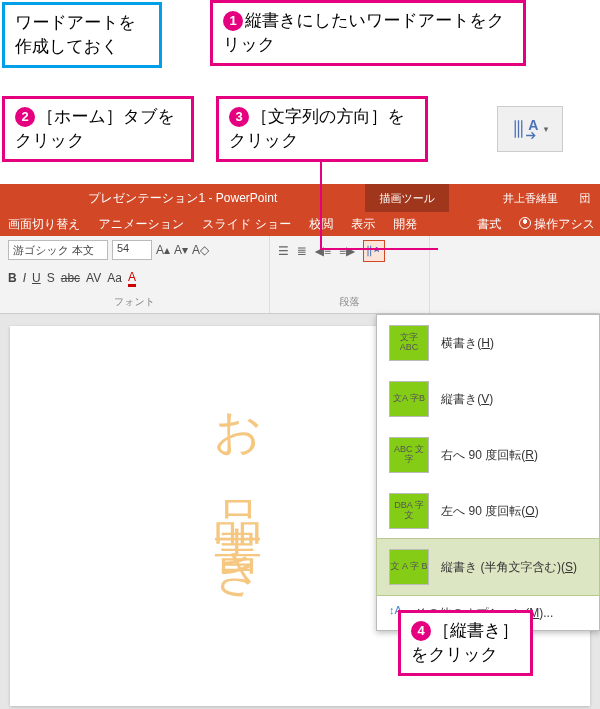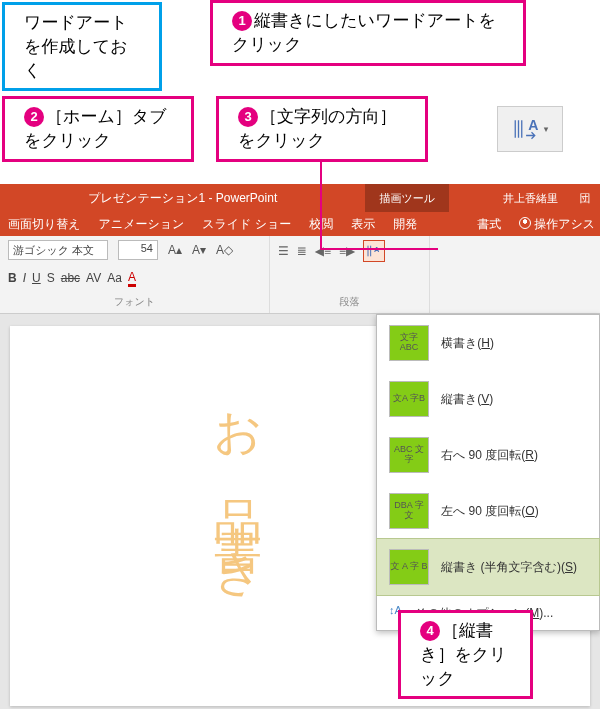--- a/index.html
+++ b/index.html
@@ -1,18 +1,18 @@
 <!DOCTYPE html>
 <html><head>
 <meta charset="utf-8">
 <style>
   * { box-sizing: border-box; margin: 0; padding: 0; }
   body { font-family: "Meiryo", "Yu Gothic", sans-serif; background: #fff; width: 600px; height: 709px; position: relative; overflow: hidden; }
 
-  .callout { position: absolute; border: 3px solid; padding: 6px 19px; background: #fff; font-size: 17px; line-height: 1.4; z-index: 50; }
+  .callout { position: absolute; border: 3px solid; padding: 6px 10px; background: #fff; font-size: 17px; line-height: 1.4; z-index: 50; }
   .callout-prep { border-color: #00a0e9; color: #000; left: 2px; top: 2px; width: 160px; }
   .callout-1 { border-color: #e4007f; left: 210px; top: 0; width: 316px; }
   .callout-2 { border-color: #e4007f; left: 2px; top: 96px; width: 192px; }
   .callout-3 { border-color: #e4007f; left: 216px; top: 96px; width: 212px; }
   .callout-4 { border-color: #e4007f; left: 398px; top: 610px; width: 135px; }
   .numcircle { display: inline-block; width: 20px; height: 20px; border-radius: 50%; background: #e4007f; color: #fff; font-size: 13px; line-height: 20px; text-align: center; font-weight: bold; margin-right: 2px; vertical-align: 1px; }
 
   .line { position: absolute; background: #e4007f; z-index: 20; }
   .line1 { left: 320px; top: 150px; width: 2px; height: 100px; }
   .line2 { left: 320px; top: 248px; width: 118px; height: 2px; }
@@ -31,23 +31,23 @@
   .titlebar .winicon { width: 30px; text-align: center; font-size: 11px; }
 
   .tabs { height: 24px; background: #d24726; color: #fff; display: flex; align-items: center; font-size: 12px; gap: 18px; padding-left: 8px; }
   .tabs span { cursor: pointer; }
   .tabs .format { margin-left: 42px; }
   .tabs .assist::before { content: ""; display: inline-block; width: 10px; height: 10px; border: 1px solid #fff; border-radius: 50%; margin-right: 3px; vertical-align: -1px; background: radial-gradient(circle at 50% 35%, #fff 0 25%, transparent 26%); }
 
   .ribbon { height: 78px; background: #f3f3f3; border-bottom: 1px solid #ccc; display: flex; font-size: 11px; color: #444; }
   .grp { border-right: 1px solid #ddd; padding: 4px 8px; display: flex; flex-direction: column; justify-content: space-between; }
   .grp-label { text-align: center; font-size: 10px; color: #888; margin-top: 2px; }
-  .font-top { display: flex; align-items: center; gap: 10px; }
+  .font-top { display: flex; align-items: center; gap: 4px; }
   .fontname { width: 100px; height: 20px; border: 1px solid #bbb; background: #fff; padding: 1px 4px; font-size: 11px; display: flex; align-items: center; }
-  .fontsize { width: 40px; height: 20px; border: 1px solid #bbb; background: #fff; padding: 1px 4px; font-size: 11px; text-align: right; }
+  .fontsize { width: 40px; height: 20px; border: 1px solid #bbb; background: #fff; padding: 1px 4px; font-size: 11px; text-align: left; }
   .aicon { font-size: 12px; color: #555; }
   .font-bottom { display: flex; gap: 6px; align-items: center; margin-top: 3px; }
   .font-bottom span { font-size: 12px; color: #444; }
   .para-grp { width: 160px; }
   .para-top { display: flex; gap: 8px; align-items: center; font-size: 12px; color: #666; }
   .btn-icon { width: 22px; height: 22px; border: 1px solid #ccc; background: #fff; display: flex; align-items: center; justify-content: center; font-size: 11px; }
   .btn-icon.active { background: #fce4d6; border-color: #d24726; }
 
   .slide-area { position: absolute; left: 0; top: 130px; width: 600px; height: 395px; background: #e6e6e6; }
   .slide { position: absolute; left: 10px; top: 12px; width: 580px; height: 380px; background: #fff; box-shadow: 0 1px 3px rgba(0,0,0,0.2); }

